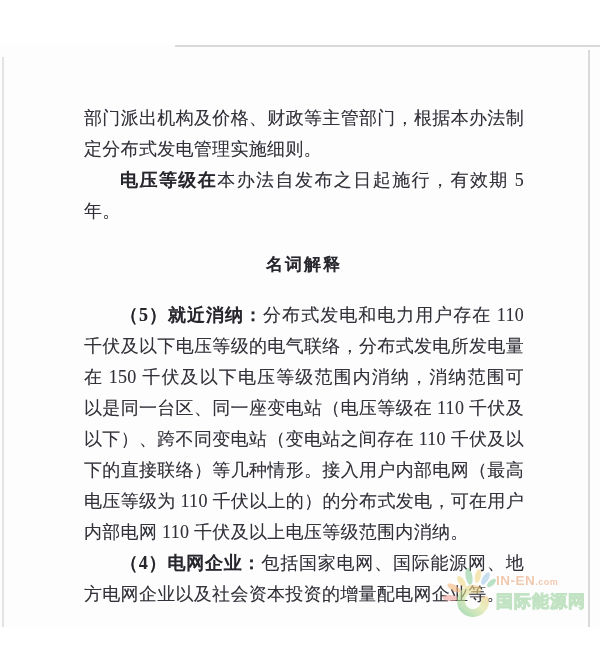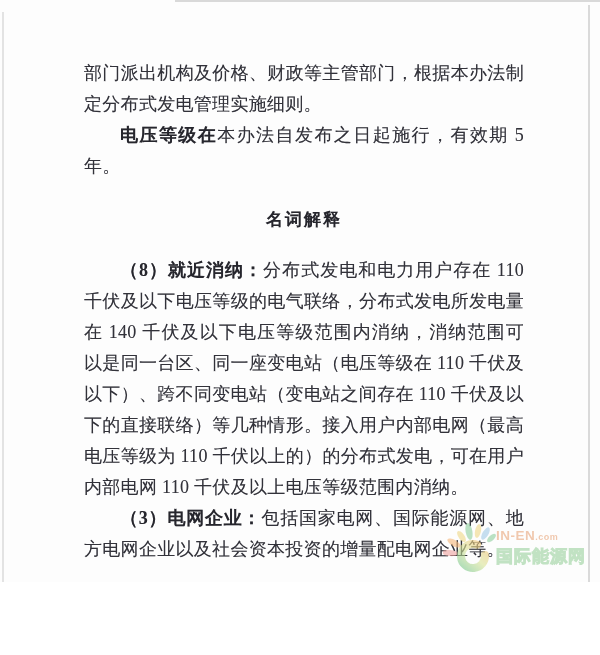--- a/index.html
+++ b/index.html
@@ -7,20 +7,21 @@
   body {
     font-family: "Liberation Serif", "DejaVu Serif", serif;
     background: #ffffff;
   }
   .page {
     position: relative;
     width: 600px;
     height: 582px;
     background: #fdfdfd;
     overflow: hidden;
+    margin-top: 45px;
   }
   
   .edge { position: absolute; background: #dedede; }
   .edge-top   { left: 175px; right: 0; top: 0; height: 2px; background: #d9d9d9; }
   .edge-left  { left: 2px; top: 12px; bottom: 0; width: 2px; background: #e3e3e3; }
   .edge-right { right: 10px; top: 5px; bottom: 0; width: 2px; background: #dadada; }
 
   .content {
     position: absolute;
     left: 84px;
@@ -86,23 +87,23 @@
   <div class="edge edge-right"></div>
 
   <div class="content">
     <p class="para no-indent"><span>部门派出机构及价格、财政等主管部门，根据本办法制定分布式发电管理实施细则。</span></p>
 
     <p class="para"><span class="bold-lead">电压等级在</span><span>本办法自发布之日起施行，有效期 5 年。</span></p>
 
     <h2 class="heading">名词解释</h2>
 
 
-    <p class="para"><span class="bold-lead">（8）就近消纳：</span><span>分布式发电和电力用户存在 110 千伏及以下电压等级的电气联络，分布式发电所发电量在 140 千伏及以下电压等级范围内消纳，消纳范围可以是同一台区、同一座变电站（电压等级在 110 千伏及以下）、跨不同变电站（变电站之间存在 110 千伏及以下的直接联络）等几种情形。接入用户内部电网（最高电压等级为 110 千伏以上的）的分布式发电，可在用户内部电网 110 千伏及以上电压等级范围内消纳。</span></p>
+    <p class="para"><span class="bold-lead">（5）就近消纳：</span><span>分布式发电和电力用户存在 110 千伏及以下电压等级的电气联络，分布式发电所发电量在 150 千伏及以下电压等级范围内消纳，消纳范围可以是同一台区、同一座变电站（电压等级在 110 千伏及以下）、跨不同变电站（变电站之间存在 110 千伏及以下的直接联络）等几种情形。接入用户内部电网（最高电压等级为 110 千伏以上的）的分布式发电，可在用户内部电网 110 千伏及以上电压等级范围内消纳。</span></p>
 
-    <p class="para"><span class="bold-lead">（3）电网企业：</span><span>包括国家电网、国际能源网、地方电网企业以及社会资本投资的增量配电网企业等。</span></p>
+    <p class="para"><span class="bold-lead">（4）电网企业：</span><span>包括国家电网、国际能源网、地方电网企业以及社会资本投资的增量配电网企业等。</span></p>
   </div>
 
   <div class="watermark">
     <svg class="wm-svg" width="155" height="58" viewBox="0 0 155 58" aria-hidden="true">
       <defs>
         <linearGradient id="swirlGrad" x1="0" y1="1" x2="1" y2="0">
           <stop offset="0" stop-color="#7cc98f"></stop>
           <stop offset="0.5" stop-color="#dce59a"></stop>
           <stop offset="1" stop-color="#f3c276"></stop>
         </linearGradient>

